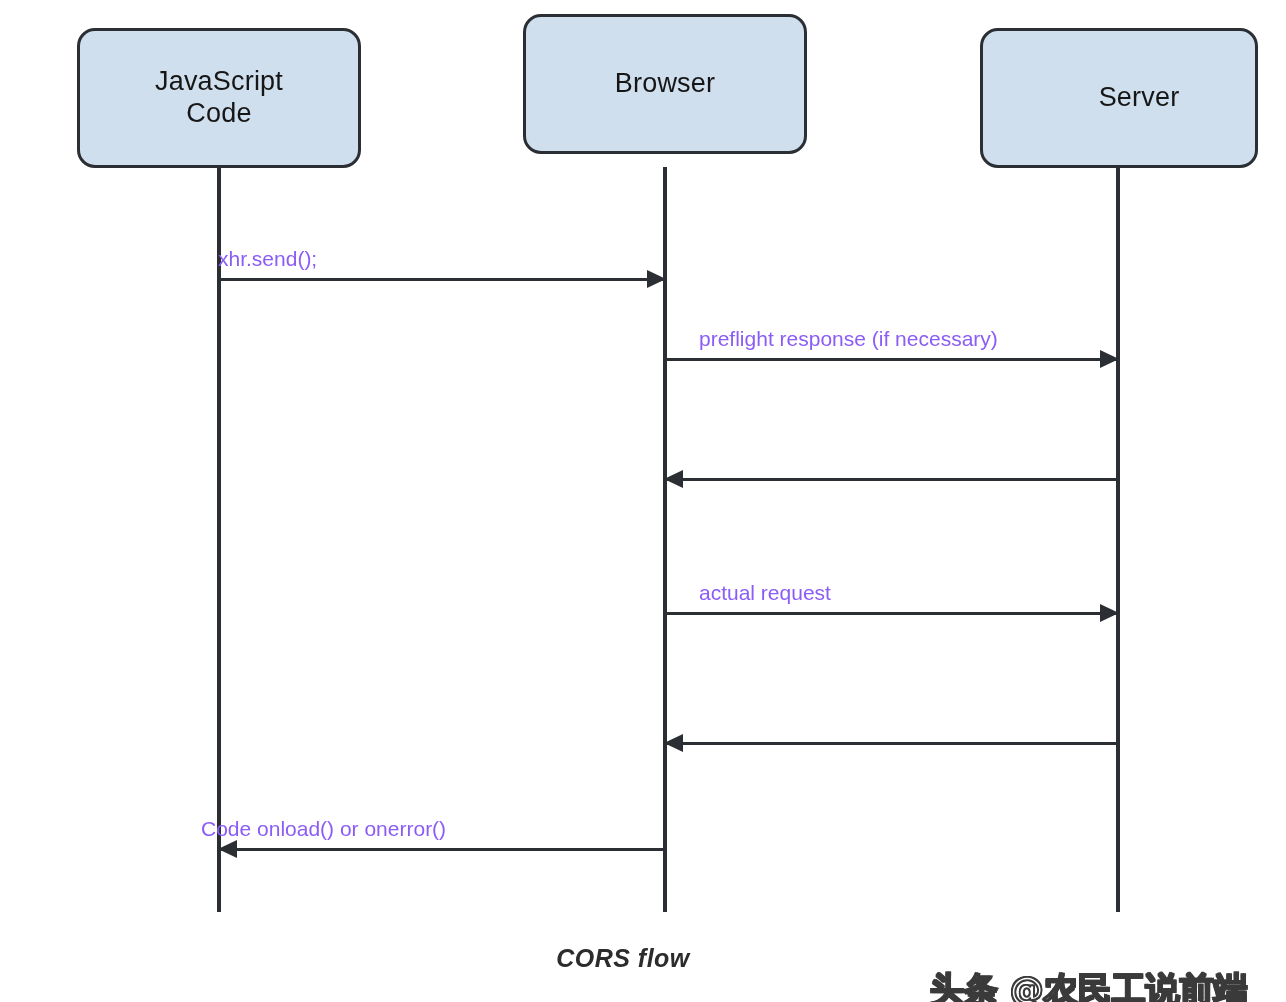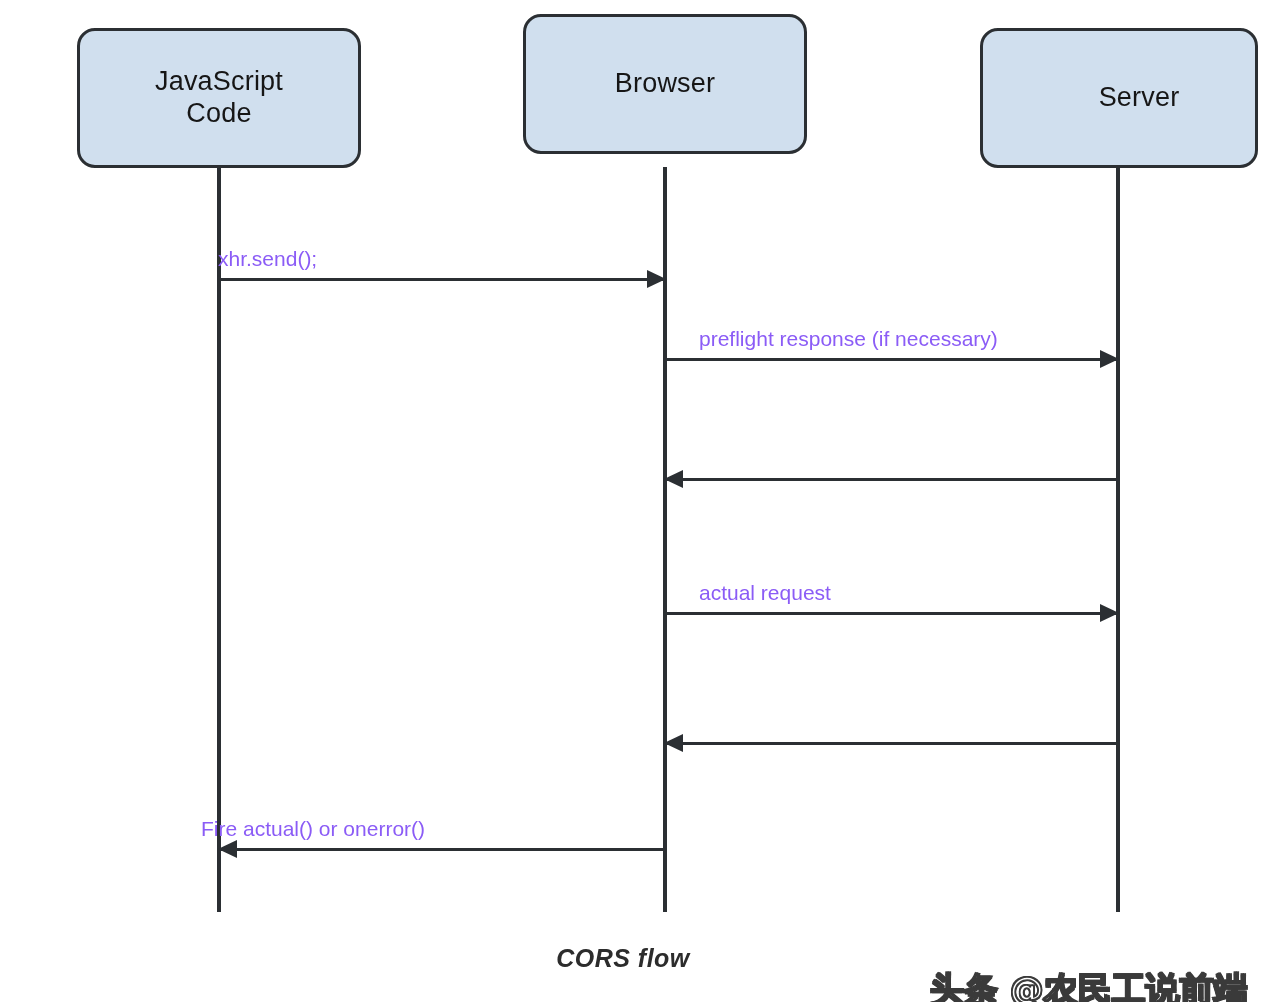--- a/index.html
+++ b/index.html
@@ -202,21 +202,21 @@
     <span class="msg-line"></span>
     <span class="msg-head"></span>
   </div>
 
   <div class="message dir-left" id="message-actual-response">
     <span class="msg-line"></span>
     <span class="msg-head"></span>
   </div>
 
   <div class="message dir-left" id="message-fire-onload">
-    <span class="msg-label">Fire actual() or onerror()</span>
+    <span class="msg-label">Code onload() or onerror()</span>
     <span class="msg-line"></span>
     <span class="msg-head"></span>
   </div>
 
   <div id="diagram-caption">CORS flow</div>
 
   <div id="watermark">头条 @农民工说前端</div>
 
 </div>
 

